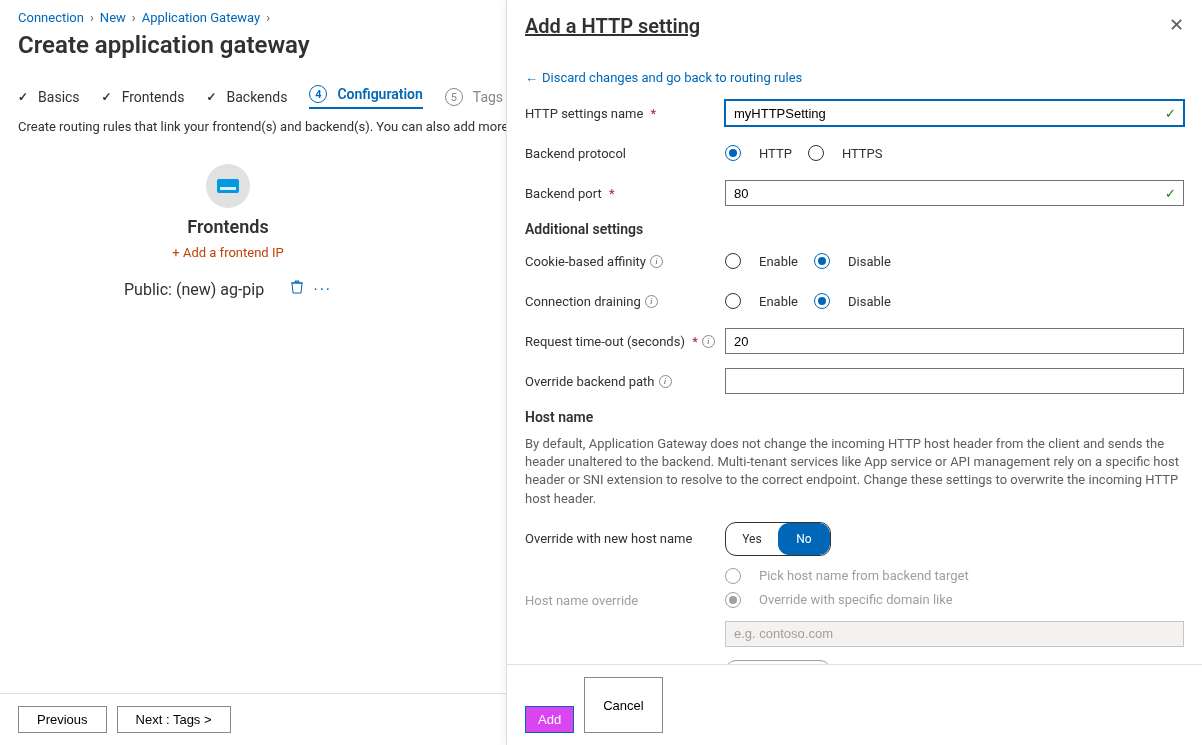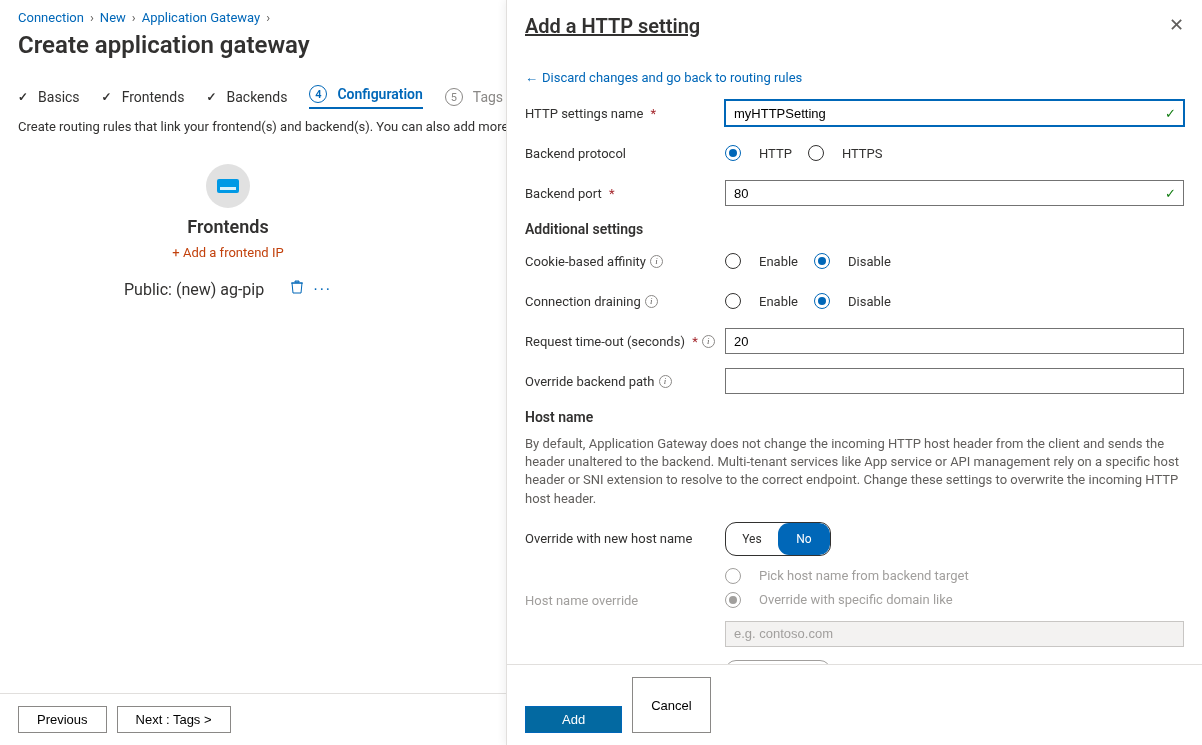--- a/index.html
+++ b/index.html
@@ -215,22 +215,22 @@
   .pill-switch.disabled .opt { cursor: default; }
 
   .vertical-radio-group { display: flex; flex-direction: column; gap: 8px; }
 
   .blade-footer {
     border-top: 1px solid #e1dfdd;
     padding: 12px 18px;
     display: flex; gap: 10px;
   }
   .btn.primary {
-    background: #0369a1; border-color: #0067b8; color: #fff;
-    padding: 5px 36px;
+    background: #d946ef; border-color: #0067b8; color: #fff;
+    padding: 5px 12px;
     margin-top: 29px;
   }
 
   .check::before { content:"✓"; font-size: 12px; }
   .more-dots { letter-spacing: 2px; }
   .trash {
     width: 12px; height: 14px;
     display: inline-block;
     position: relative;
   }

